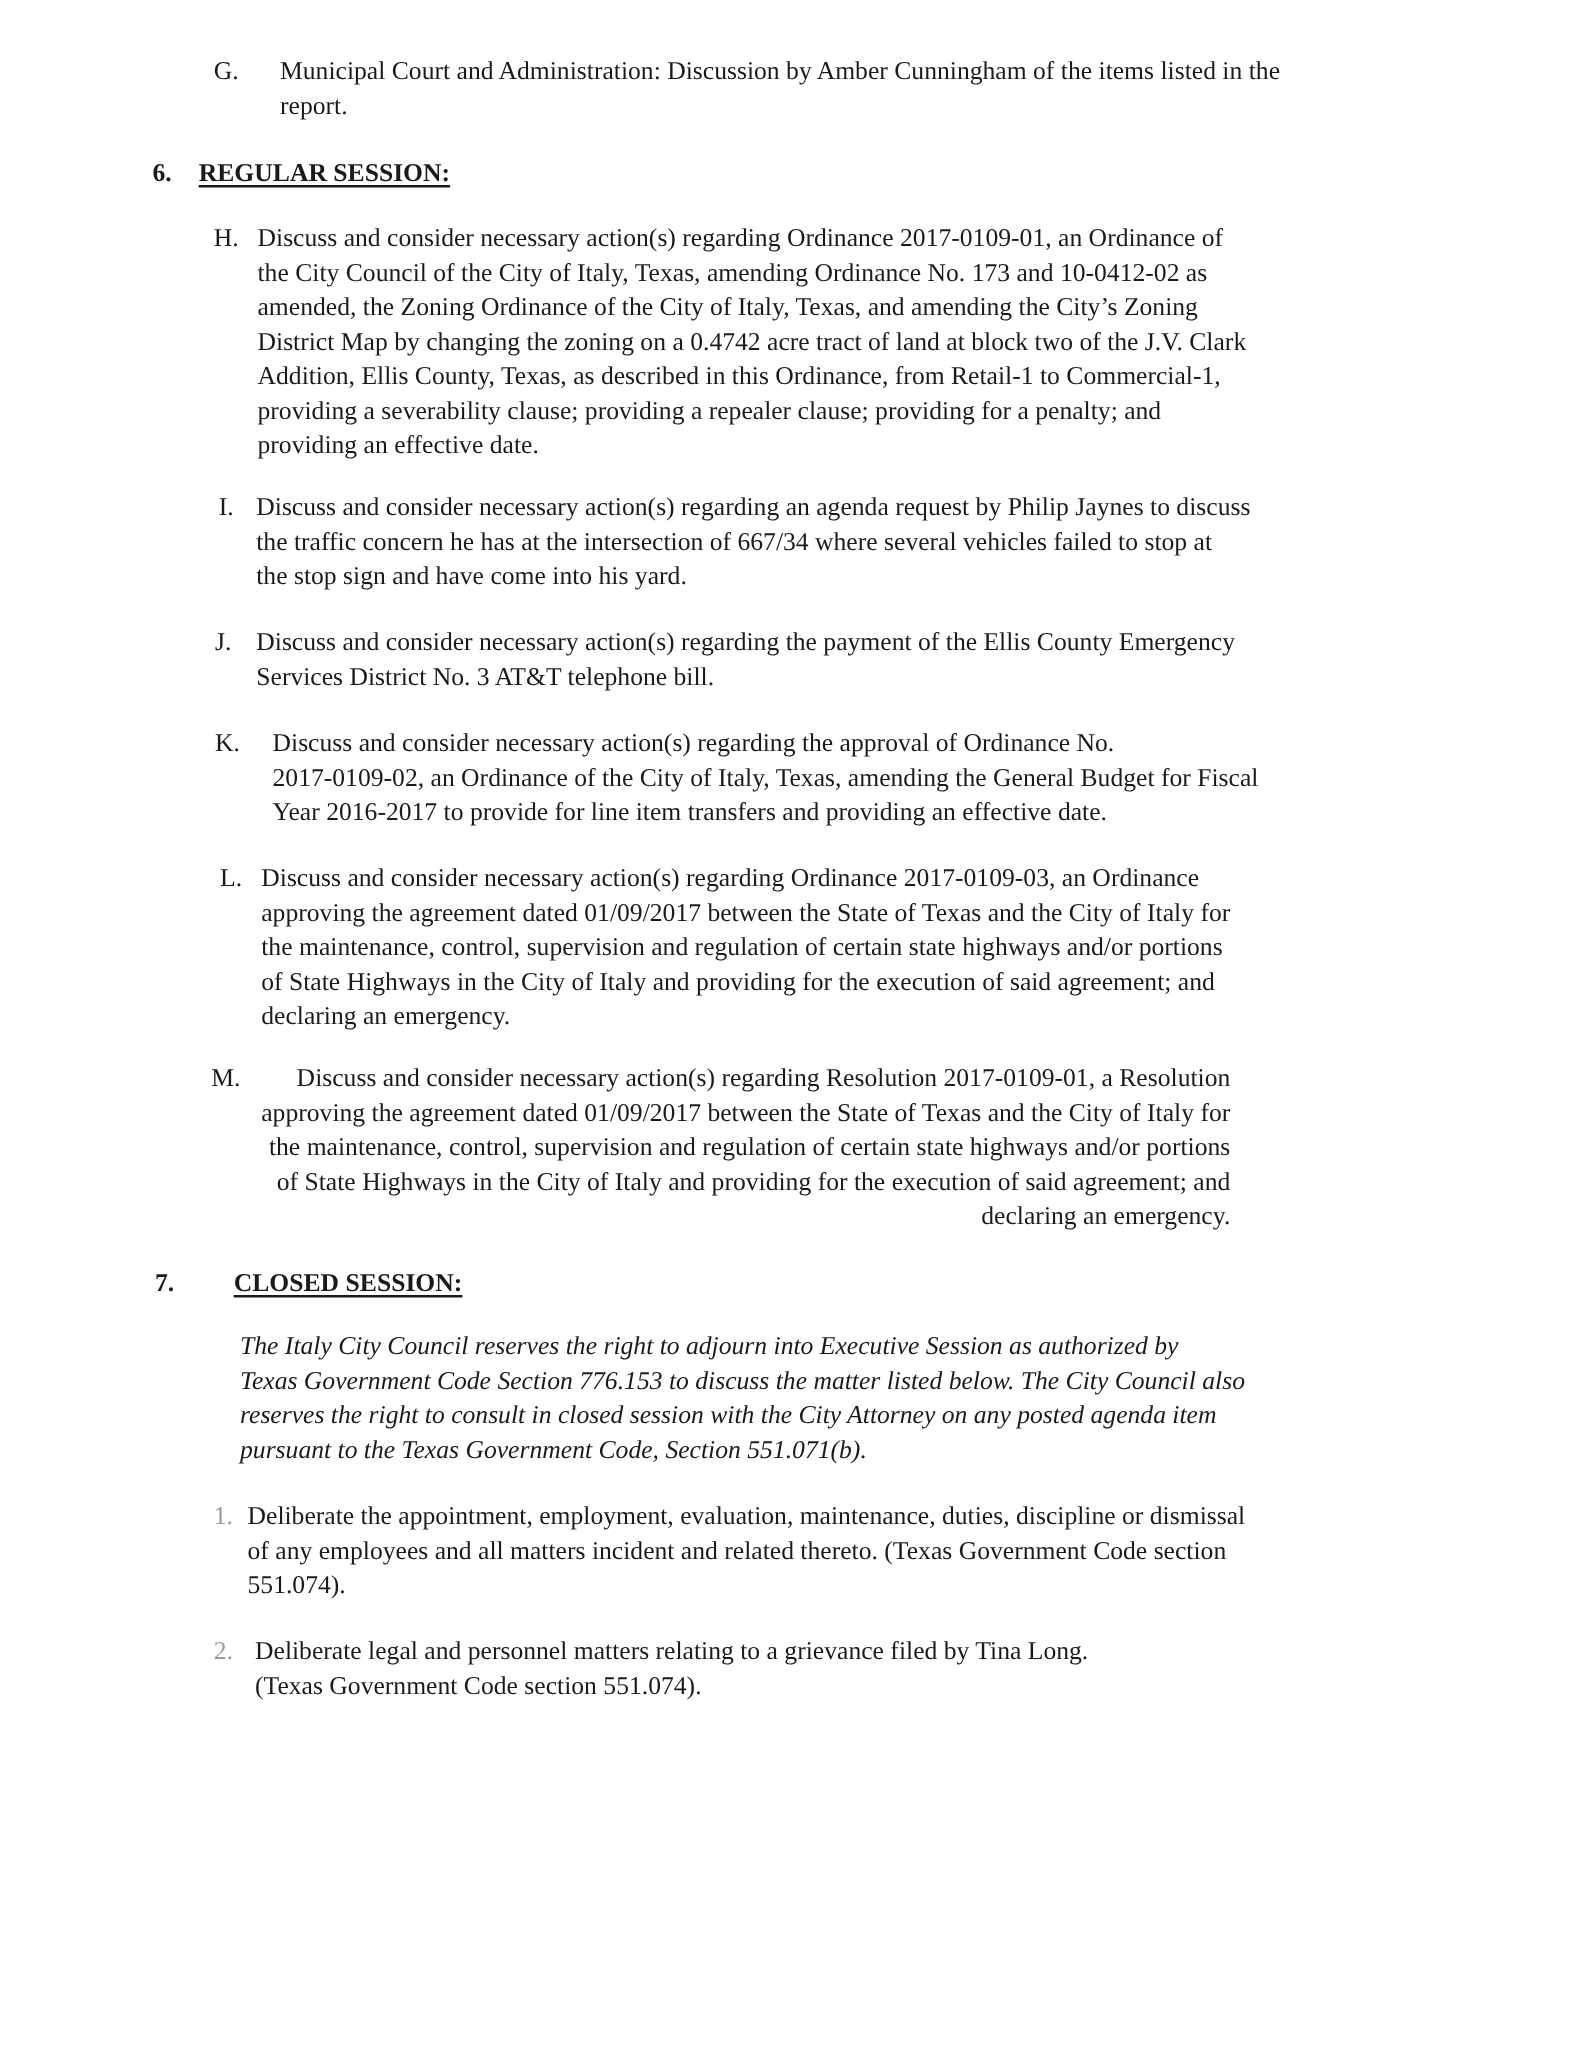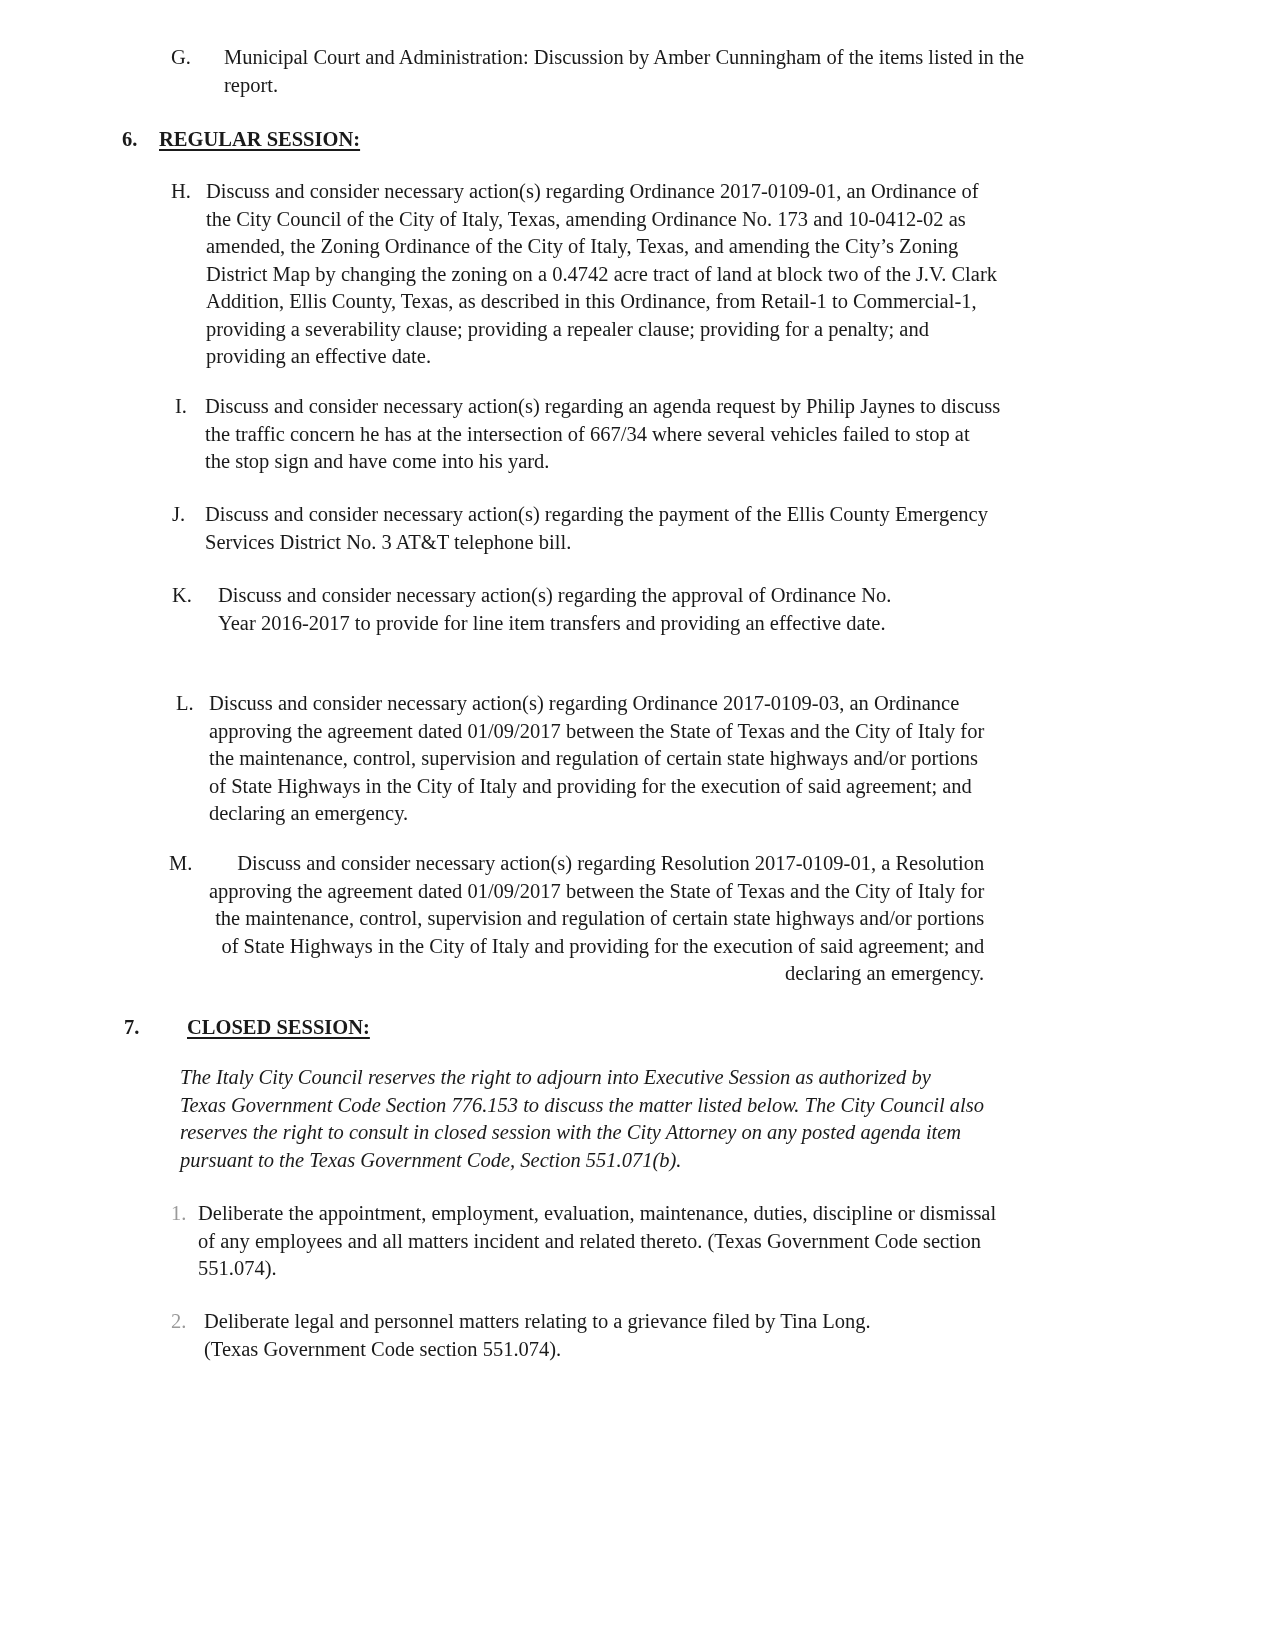--- a/index.html
+++ b/index.html
@@ -66,20 +66,21 @@
     <div class="text" style="left:33px;">
       <span class="line">Discuss and consider necessary action(s) regarding the payment of the Ellis County Emergency</span>
       <span class="line">Services District No. 3 AT&amp;T telephone bill.</span>
     </div>
   </div>
 
   <div class="item" style="left:172px; top:582px; width:900px;">
     <span class="letter">K.</span>
     <div class="text" style="left:33px;margin-left:13px;">
       <span class="line">Discuss and consider necessary action(s) regarding the approval of Ordinance No.</span>
+      <span class="line">2017-0109-02, an Ordinance of the City of Italy, Texas, amending the General Budget for Fiscal</span>
       <span class="line">Year 2016-2017 to provide for line item transfers and providing an effective date.</span>
     </div>
   </div>
 
   <div class="item" style="left:176px; top:690px; width:900px;">
     <span class="letter">L.</span>
     <div class="text" style="left:33px;">
       <span class="line">Discuss and consider necessary action(s) regarding Ordinance 2017-0109-03, an Ordinance</span>
       <span class="line">approving the agreement dated 01/09/2017 between the State of Texas and the City of Italy for</span>
       <span class="line">the maintenance, control, supervision and regulation of certain state highways and/or portions</span>
@@ -97,21 +98,21 @@
       <span class="line">of State Highways in the City of Italy and providing for the execution of said agreement; and</span>
       <span class="line">declaring an emergency.</span>
     </div>
   </div>
 
   <div class="heading" style="left:124px; top:1014px;">
     <span class="num">7.</span>
     <span class="title" style="left:36px;margin-left:27px;">CLOSED SESSION:</span>
   </div>
 
-  <div class="italic-note" style="left:180px; top:1064px;">
+  <div class="italic-note" style="left:192px; top:1064px;">
     <span class="line">The Italy City Council reserves the right to adjourn into Executive Session as authorized by</span>
     <span class="line">Texas Government Code Section 776.153 to discuss the matter listed below.  The City Council also</span>
     <span class="line">reserves the right to consult in closed session with the City Attorney on any posted agenda item</span>
     <span class="line">pursuant to the Texas Government Code, Section 551.071(b).</span>
   </div>
 
   <div class="item" style="left:171px; top:1200px; width:900px;">
     <span class="letter faint">1.</span>
     <div class="text" style="left:27px;">
       <span class="line">Deliberate the appointment, employment, evaluation, maintenance, duties, discipline or dismissal</span>

